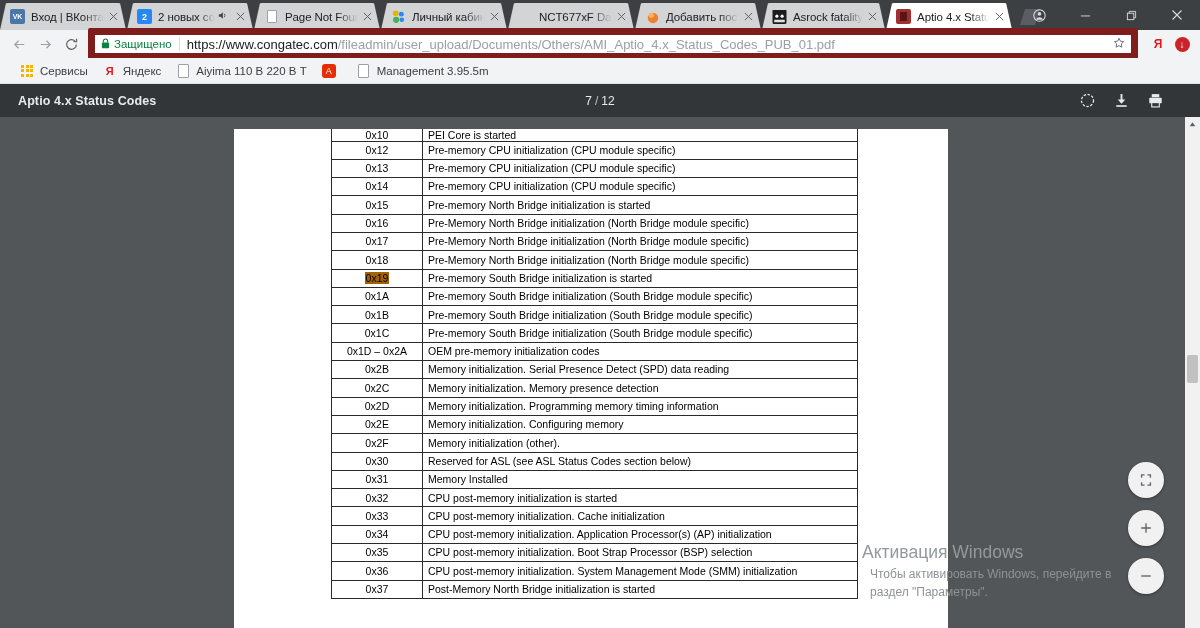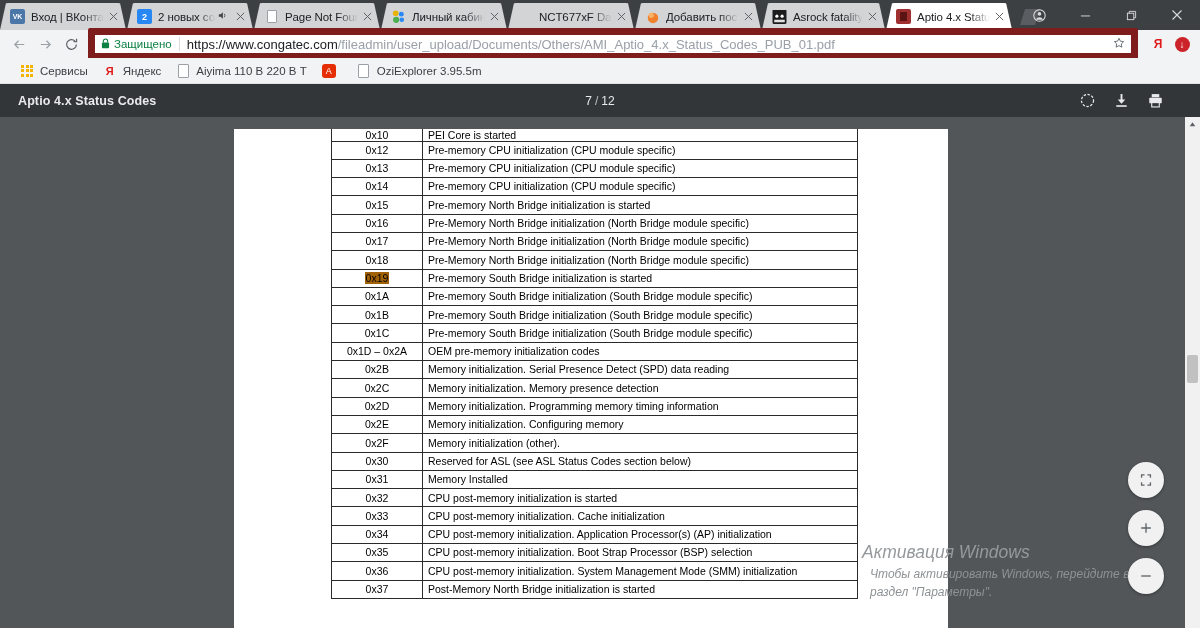--- a/index.html
+++ b/index.html
@@ -235,21 +235,20 @@
 
   
   .watermark {
     position: absolute;
     right: 28px; bottom: 28px;
     text-align: left;
     color: #8e9295;
     z-index: 4;
     pointer-events: none;
     width: 310px;
-    font-style: italic;
   }
   .watermark .wm-title { font-size: 17.5px; color: #95999c; line-height: 1.3; }
   .watermark .wm-sub { font-size: 12px; color: #8e9295; line-height: 1.35; margin-top: 2px; margin-left: 8px; }
 </style>
 </head>
 <body>
 
 <div class="tabstrip">
   <div class="tabs-wrap" id="tabs-wrap">
       <div class="tab">
@@ -449,21 +448,21 @@
   <div class="bm">
     <span class="bmic">
         <span class="aliexp">A</span>
       </span>
     <span></span>
   </div>
   <div class="bm">
     <span class="bmic">
         <span class="pagefav"></span>
       </span>
-    <span>OziExplorer 3.95.5m</span>
+    <span>Management 3.95.5m</span>
   </div>
 </div>
 
 <div class="pdfarea">
 
   <div class="pdftoolbar">
     <div class="pdf-title">Aptio 4.x Status Codes</div>
     <div class="pdf-pageinfo">
       <span>7</span><span class="sl">/</span><span>12</span>
     </div>

